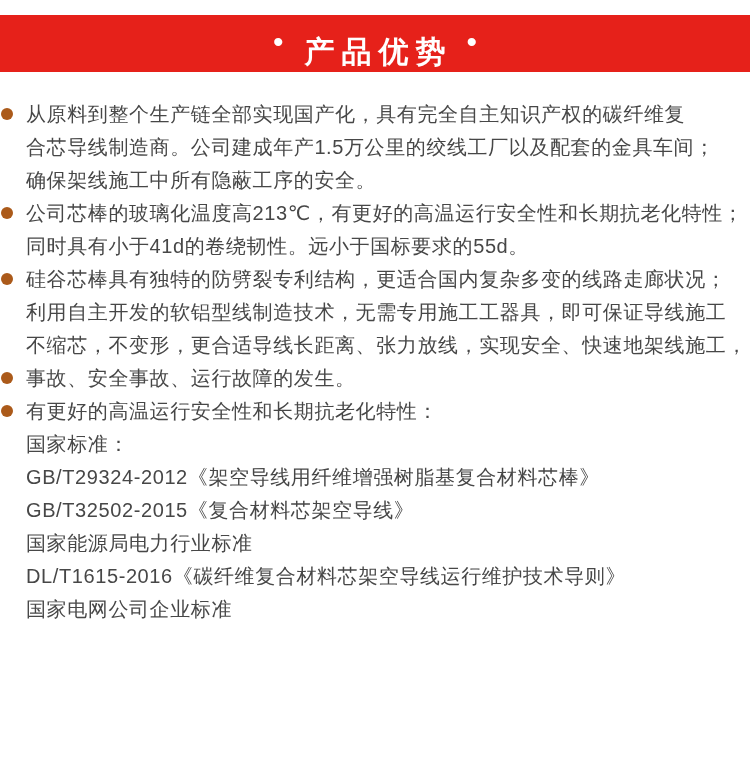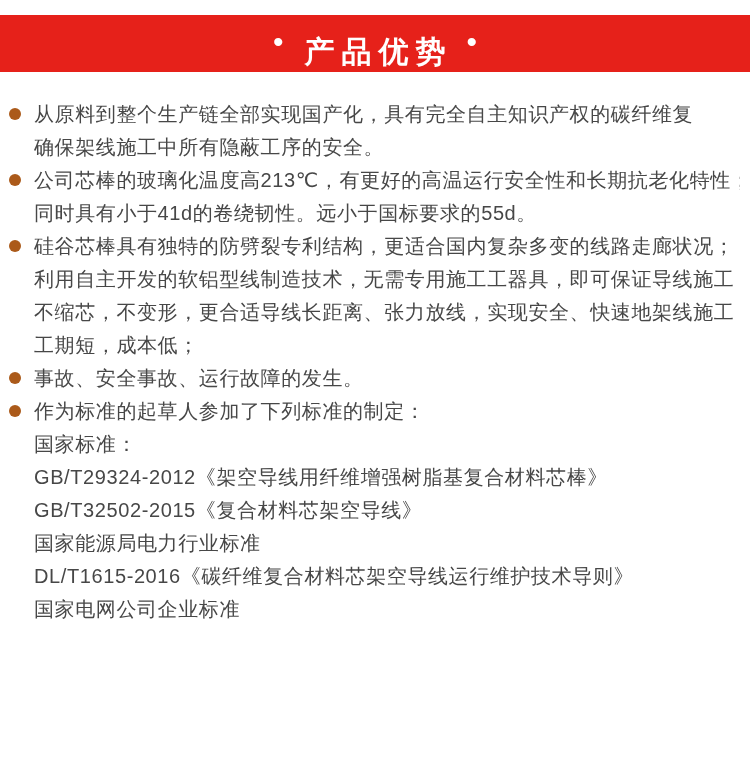--- a/index.html
+++ b/index.html
@@ -34,21 +34,21 @@
   .banner .title {
     color: #ffffff;
     font-size: 30px;
     font-weight: bold;
     letter-spacing: 7px;
     margin: 17px 14px 0 21px;
     line-height: 1;
   }
   
   .list {
-    padding: 26px 10px 0 9px;
+    padding: 26px 10px 0 1px;
   }
   .item {
     display: flex;
     align-items: flex-start;
   }
   .bullet {
     flex: 0 0 12px;
     width: 12px;
     height: 12px;
     border-radius: 50%;
@@ -79,53 +79,53 @@
   <h1 class="title">产品优势</h1>
   <span class="decor-dot">•</span>
 </header>
 
 <main class="list">
 
   <div class="item">
     <span class="bullet"></span>
     <div class="lines">
       <div class="line">从原料到整个生产链全部实现国产化，具有完全自主知识产权的碳纤维复</div>
+      <div class="line">合芯导线制造商。公司建成年产1.5万公里的绞线工厂以及配套的金具车间；</div>
       <div class="line">确保架线施工中所有隐蔽工序的安全。</div>
     </div>
   </div>
 
   <div class="item">
     <span class="bullet"></span>
     <div class="lines">
       <div class="line">公司芯棒的玻璃化温度高213℃，有更好的高温运行安全性和长期抗老化特性；</div>
       <div class="line">同时具有小于41d的卷绕韧性。远小于国标要求的55d。</div>
     </div>
   </div>
 
   <div class="item">
     <span class="bullet"></span>
     <div class="lines">
       <div class="line">硅谷芯棒具有独特的防劈裂专利结构，更适合国内复杂多变的线路走廊状况；</div>
       <div class="line">利用自主开发的软铝型线制造技术，无需专用施工工器具，即可保证导线施工</div>
       <div class="line">不缩芯，不变形，更合适导线长距离、张力放线，实现安全、快速地架线施工，</div>
-      <div class="line">工期短，成本低；</div>
     </div>
   </div>
 
   <div class="item">
     <span class="bullet"></span>
     <div class="lines">
       <div class="line">事故、安全事故、运行故障的发生。</div>
     </div>
   </div>
 
   <div class="item">
     <span class="bullet"></span>
     <div class="lines">
-      <div class="line">作为标准的起草人参加了下列标准的制定：</div>
+      <div class="line">有更好的高温运行安全性和长期抗老化特性：</div>
       <div class="line">国家标准：</div>
       <div class="line">GB/T29324-2012《架空导线用纤维增强树脂基复合材料芯棒》</div>
       <div class="line">GB/T32502-2015《复合材料芯架空导线》</div>
       <div class="line">国家能源局电力行业标准</div>
       <div class="line">DL/T1615-2016《碳纤维复合材料芯架空导线运行维护技术导则》</div>
       <div class="line">国家电网公司企业标准</div>
     </div>
   </div>
 
 </main>

